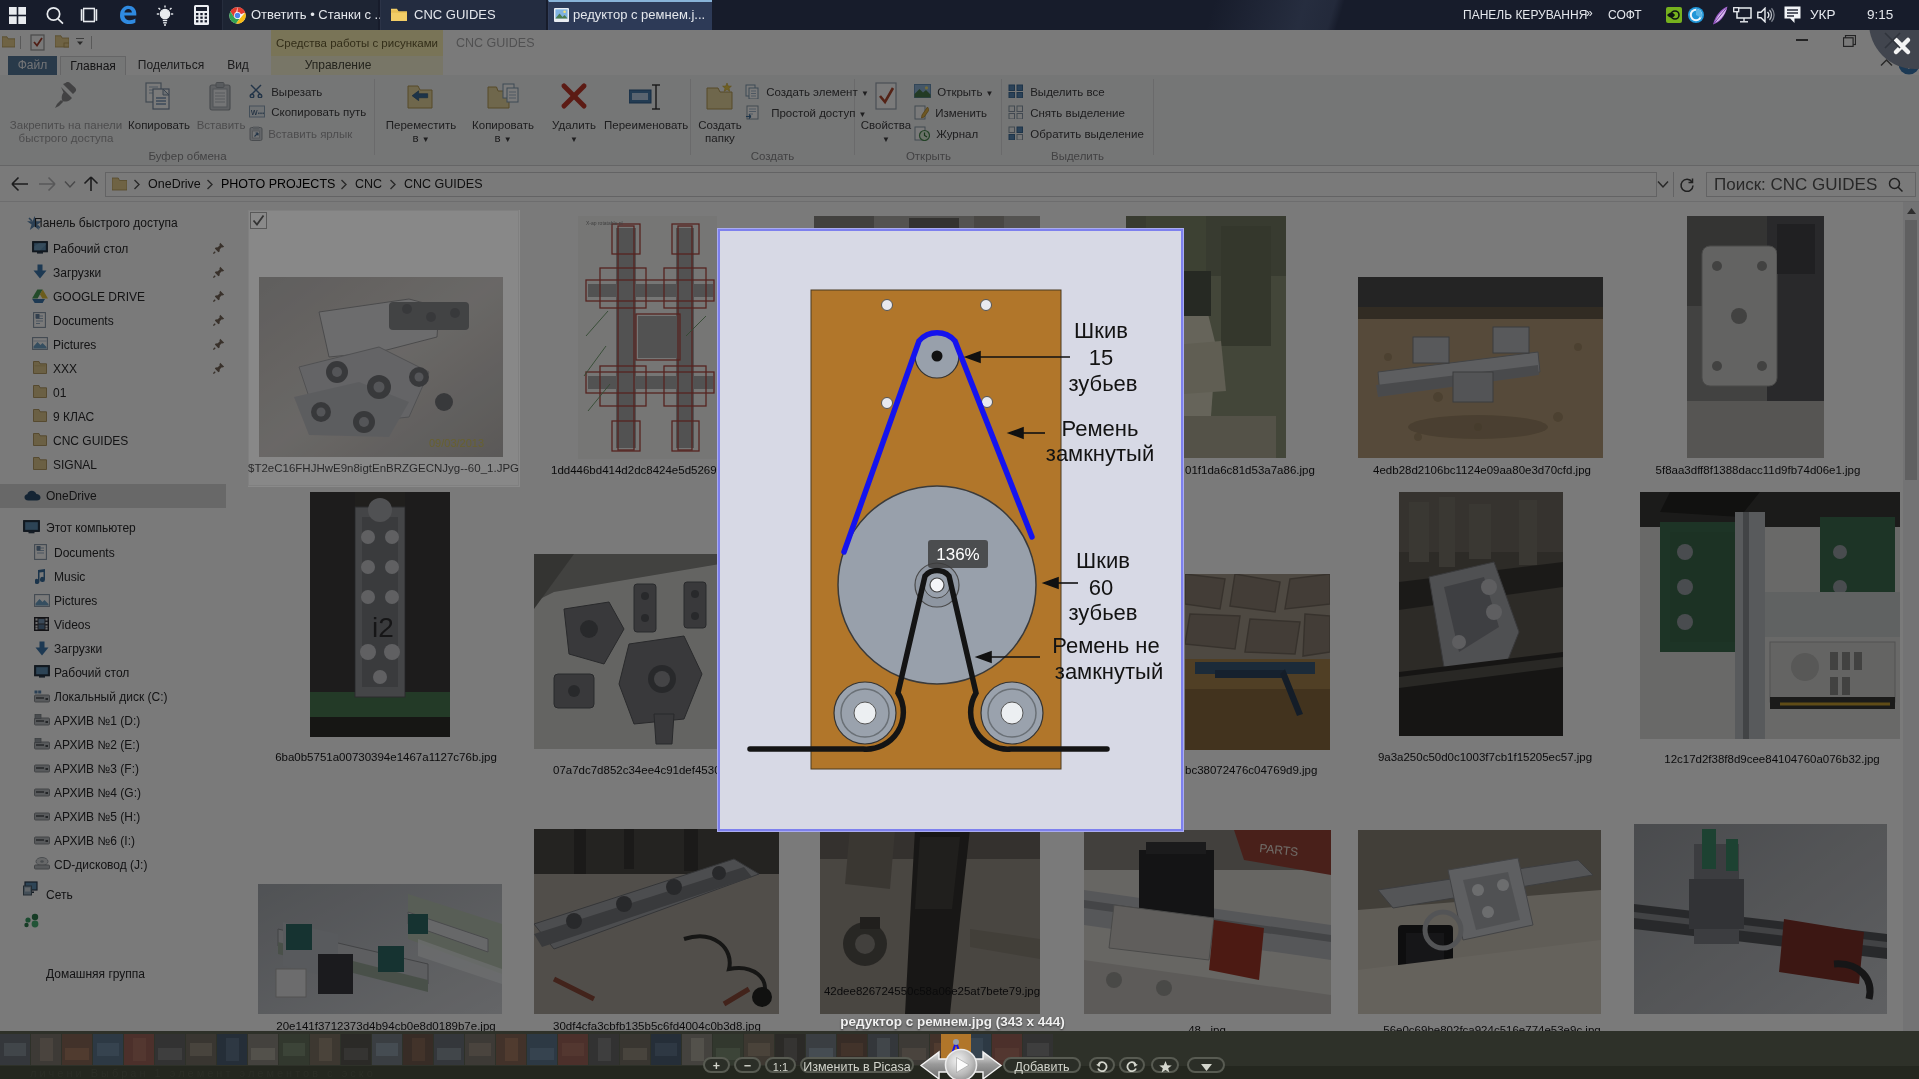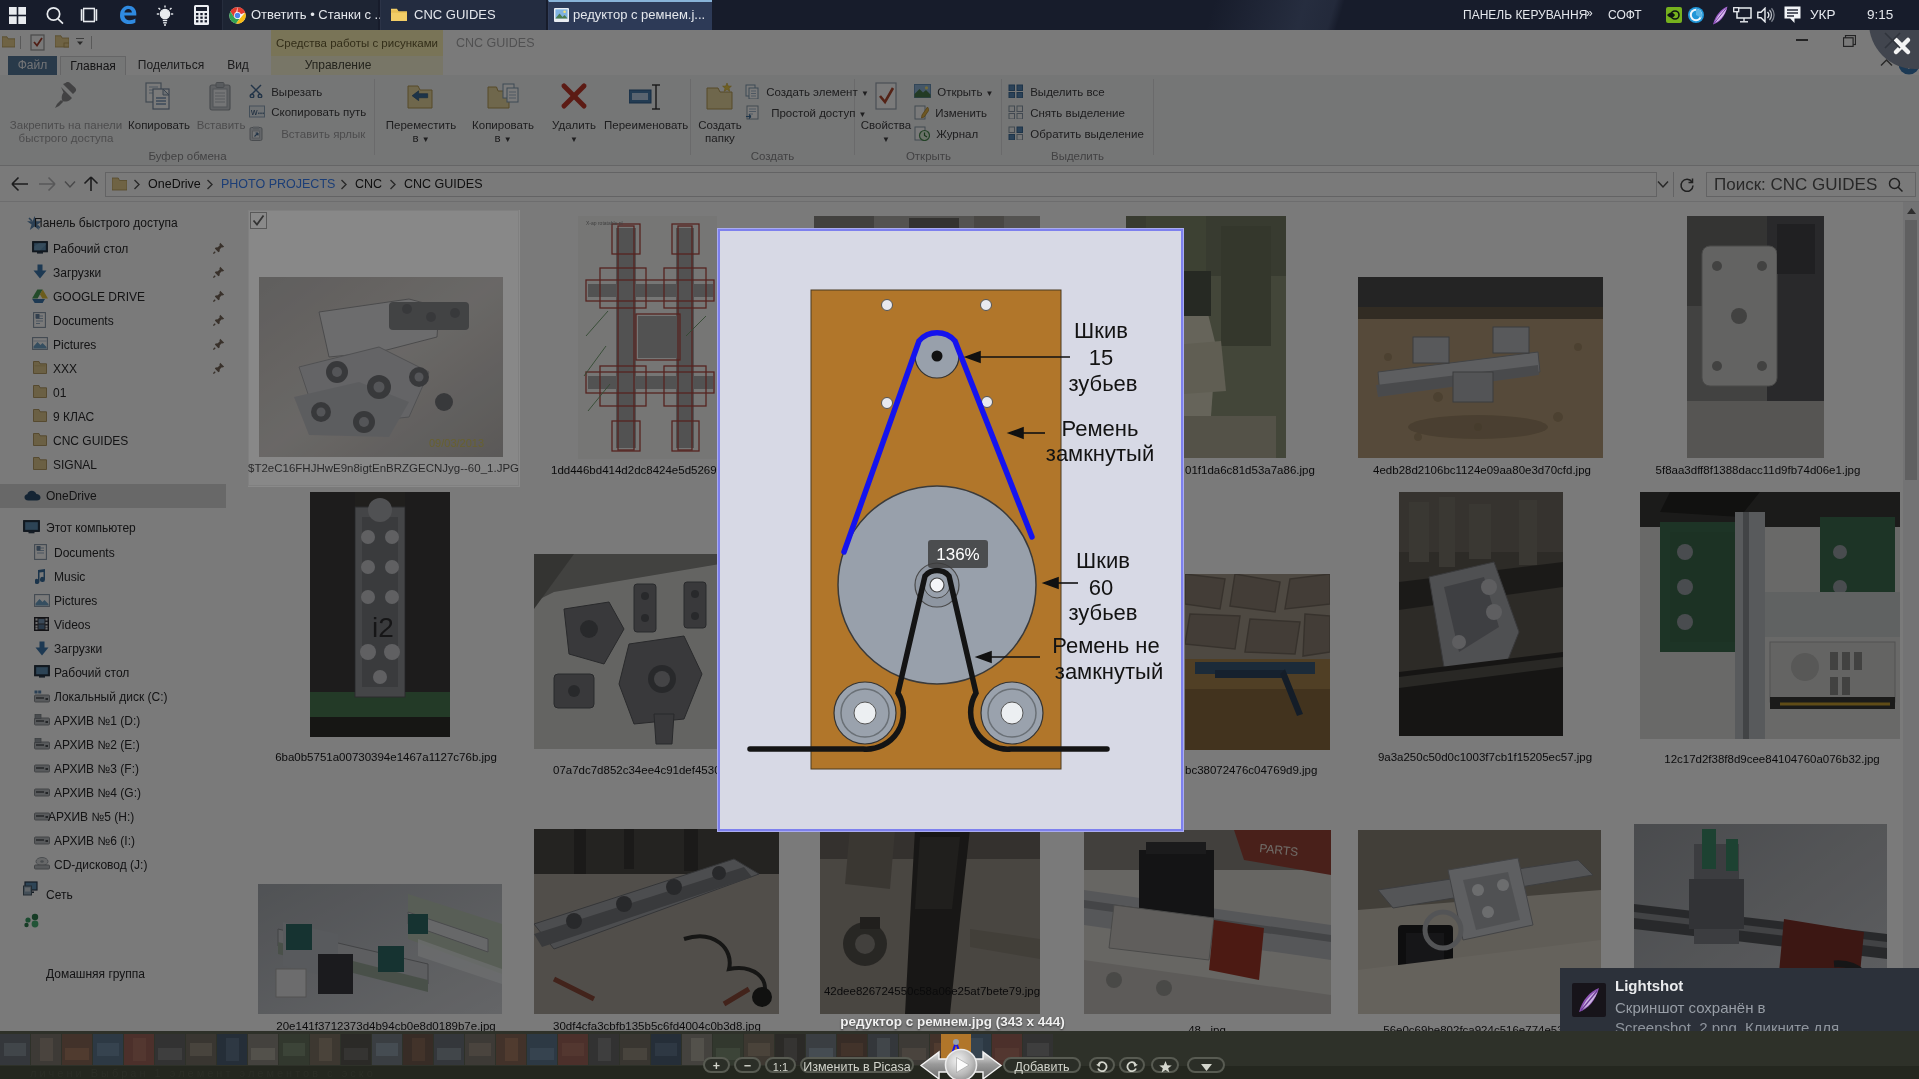--- a/index.html
+++ b/index.html
@@ -160,21 +160,21 @@
           </svg>
         <span style="margin-left:3px;">Скопировать путь</span>
       </div>
       <div class="smallbtn dis" style="left:249px;top:51px;">
         <svg width="14" height="15" style="vertical-align:-3px">
             <rect x="1" y="1.5" width="12" height="13" rx="1.5" fill="#cfd4d9" stroke="#9aa0a6"></rect>
             <rect x="4" y="0.5" width="6" height="3" fill="#b8bec4"></rect>
             <rect x="3.5" y="5" width="7" height="7" fill="#f0f2f4" stroke="#aab0b6" stroke-width="0.8"></rect>
             <path d="M5.5 10.5 L9 7 M9 7 L9 9.4 M9 7 L6.6 7" stroke="#4a6f96" stroke-width="1.1" fill="none"></path>
           </svg>
-        <span style="margin-left:15px;">Вставить ярлык</span>
+        <span style="margin-left:2px;">Вставить ярлык</span>
       </div>
       <div class="grouplab" style="left:110px;width:155px;">Буфер обмена</div>
 
       <div class="bigbtn" style="left:382px;width:78px;">
         <svg width="30" height="30">
             <path d="M2 5 L2 26 L26 26 L26 8 L14 8 L12 4 L2 4 Z" fill="#e9d8a0" stroke="#b49a55" stroke-width="1"></path>
             <path d="M24 13 L13 13 L13 9.5 L5 15.5 L13 21.5 L13 18 L24 18 Z" fill="#3e6e99" stroke="#2d5579" stroke-width="0.8" transform="translate(2,1) scale(0.82)"></path>
           </svg>
         <div>Переместить<br>в <span style="font-size:8px;">▼</span></div>
       </div>
@@ -332,21 +332,21 @@
       <svg class="abs" style="left:112px;top:10px" width="15" height="14">
           <path d="M0 2 L0 13 L15 13 L15 3.5 L7.5 3.5 L6.3 1 L0 1 Z" fill="#e8cf8e" stroke="#b49a55" stroke-width="0.8"></path>
         </svg>
       <svg class="abs" style="left:133px;top:12px" width="8" height="11">
           <path d="M1.5 1 L6 5.5 L1.5 10" fill="none" stroke="#555" stroke-width="1.4"></path>
         </svg>
       <div class="abs" style="left:148px;top:5px;font-size:12.5px;color:#222;line-height:25px;">OneDrive</div>
       <svg class="abs" style="left:206px;top:12px" width="8" height="11">
           <path d="M1.5 1 L6 5.5 L1.5 10" fill="none" stroke="#555" stroke-width="1.4"></path>
         </svg>
-      <div class="abs" style="left:221px;top:5px;font-size:12.5px;color:#3b82f6;line-height:25px;">PHOTO PROJECTS</div>
+      <div class="abs" style="left:221px;top:5px;font-size:12.5px;color:#000000;line-height:25px;">PHOTO PROJECTS</div>
       <svg class="abs" style="left:340px;top:12px" width="8" height="11">
           <path d="M1.5 1 L6 5.5 L1.5 10" fill="none" stroke="#555" stroke-width="1.4"></path>
         </svg>
       <div class="abs" style="left:355px;top:5px;font-size:12.5px;color:#222;line-height:25px;">CNC</div>
       <svg class="abs" style="left:389px;top:12px" width="8" height="11">
           <path d="M1.5 1 L6 5.5 L1.5 10" fill="none" stroke="#555" stroke-width="1.4"></path>
         </svg>
       <div class="abs" style="left:404px;top:5px;font-size:12.5px;color:#222;line-height:25px;">CNC GUIDES</div>
       <svg class="abs" style="left:1657px;top:13px" width="12" height="9">
           <path d="M1 1.5 L6 7 L11 1.5" fill="none" stroke="#555" stroke-width="1.5"></path>
@@ -550,21 +550,21 @@
           <rect x="0.5" y="3" width="15" height="7" rx="1" fill="#b8bcc0" stroke="#8a8e92"></rect>
           <rect x="2" y="5" width="8" height="2" fill="#6a6e72"></rect>
           <rect x="11.5" y="6" width="2.5" height="2" fill="#4a4e52"></rect>
         </svg>
       <div class="navitem" style="left:54px;top:584px;">АРХИВ №4 (G:)</div>
       <svg class="abs" style="left:34px;top:608px" width="16" height="11">
           <rect x="0.5" y="3" width="15" height="7" rx="1" fill="#b8bcc0" stroke="#8a8e92"></rect>
           <rect x="2" y="5" width="8" height="2" fill="#6a6e72"></rect>
           <rect x="11.5" y="6" width="2.5" height="2" fill="#4a4e52"></rect>
         </svg>
-      <div class="navitem" style="left:48px;top:608px;">АРХИВ №5 (H:)</div>
+      <div class="navitem" style="left:54px;top:608px;">АРХИВ №5 (H:)</div>
       <svg class="abs" style="left:34px;top:632px" width="16" height="11">
           <rect x="0.5" y="3" width="15" height="7" rx="1" fill="#b8bcc0" stroke="#8a8e92"></rect>
           <rect x="2" y="5" width="8" height="2" fill="#6a6e72"></rect>
           <rect x="11.5" y="6" width="2.5" height="2" fill="#4a4e52"></rect>
         </svg>
       <div class="navitem" style="left:54px;top:632px;">АРХИВ №6 (I:)</div>
       <svg class="abs" style="left:34px;top:655px" width="16" height="13">
           <ellipse cx="8" cy="4.5" rx="6" ry="4" fill="#d8dadc" stroke="#9aa0a6"></ellipse>
           <ellipse cx="8" cy="4.5" rx="1.8" ry="1.2" fill="#9aa0a6"></ellipse>
           <rect x="0.5" y="8" width="15" height="4" rx="1" fill="#b8bcc0" stroke="#8a8e92"></rect>
@@ -1297,24 +1297,13 @@
             <stop offset="0.6" stop-color="#b8b8b8"></stop>
             <stop offset="1" stop-color="#808080"></stop>
           </radialGradient>
       </defs>
       <path d="M34 14 L34 7 L16 20.5 L34 34 L34 27 L54 27 L54 14 Z" fill="url(#arr)" stroke="#f4f4f4" stroke-width="1.4"></path>
       <path d="M78 14 L78 7 L96 20.5 L78 34 L78 27 L58 27 L58 14 Z" fill="url(#arr)" stroke="#f4f4f4" stroke-width="1.4"></path>
       <circle cx="56" cy="20" r="15.5" fill="url(#play)" stroke="#ececec" stroke-width="1.6"></circle>
       <path d="M51.5 12.5 L64 20 L51.5 27.5 Z" fill="#fcfcfc" stroke="#9a9a9a" stroke-width="0.6"></path>
     </svg>
   </div>
-  <div id="lightshot">
-    <div class="abs" style="left:12px;top:15px;width:34px;height:34px;background:#17141a;border-radius:2px;"></div>
-    <svg class="abs" style="left:16px;top:18px" width="26" height="28">
-        <path d="M23 2 C14 5.5 6.5 13.5 3 26 C12 23 19.5 15 23 2 Z" fill="#8d54b4"></path>
-        <path d="M22 4 C15 8 8.5 15 5.5 24 C13 20.5 19 13.5 22 4 Z" fill="#cdb6e2"></path>
-        <line x1="5" y1="24.5" x2="21.5" y2="4.5" stroke="#6a3a94" stroke-width="1.2"></line>
-      </svg>
-    <div class="abs" style="left:55px;top:9px;font-size:15px;font-weight:bold;color:#e9eaec;">Lightshot</div>
-    <div class="abs" style="left:55px;top:31px;font-size:15px;color:#989ea6;">Скриншот сохранён в</div>
-    <div class="abs" style="left:55px;top:51px;font-size:15px;color:#8f959d;">Screenshot_2.png. Кликните для</div>
-  </div>
 </div>
 
 </body></html>

